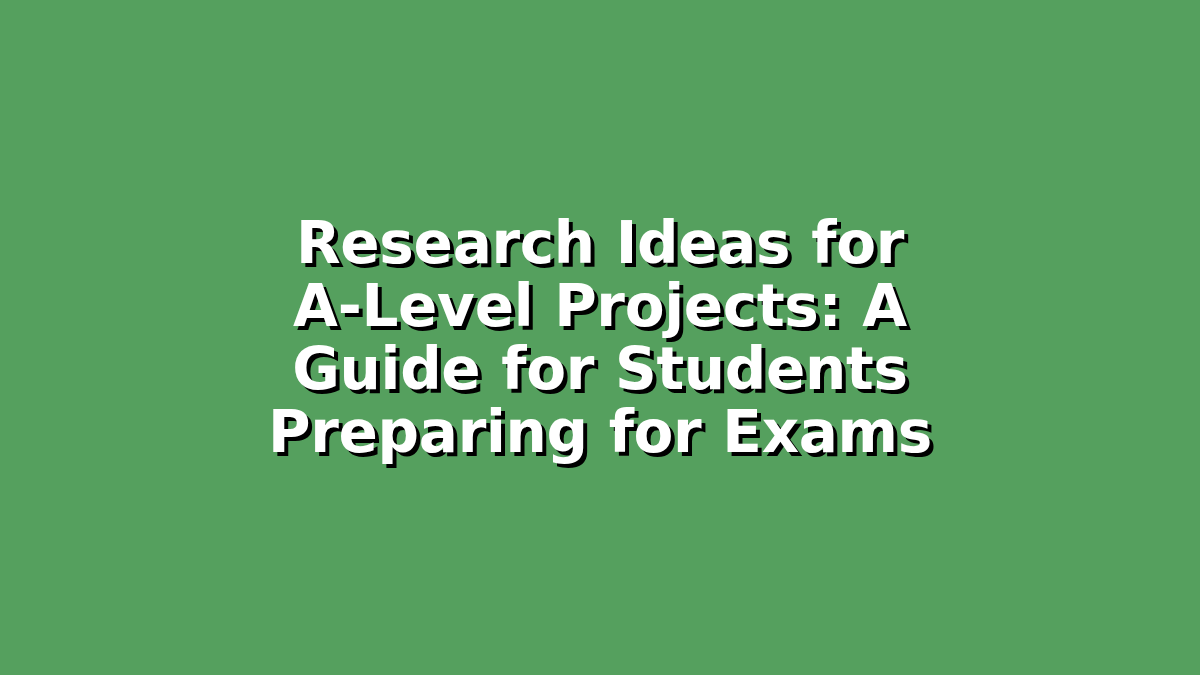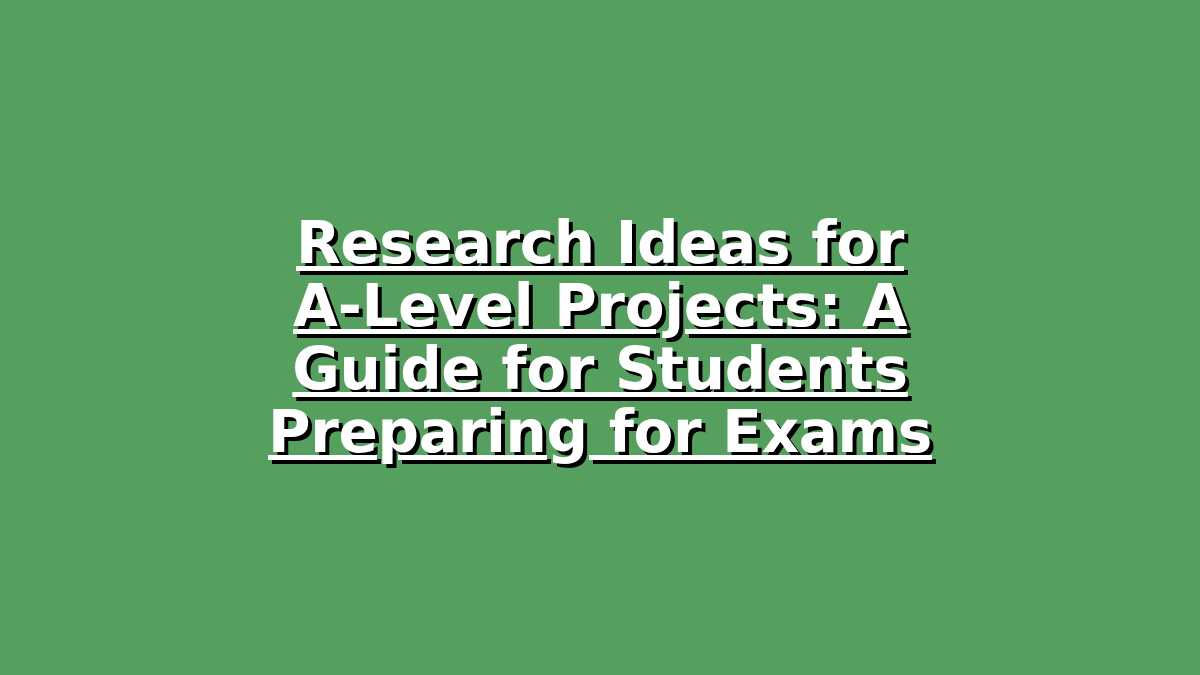--- a/index.html
+++ b/index.html
@@ -46,20 +46,20 @@
     -webkit-font-smoothing: antialiased;
   }
 </style>
 </head>
 <body>
 
 <div id="card" style="background-color: rgb(85, 160, 94);">
 
   <div id="title-block">
 
-    <h1 id="title" style="color: rgb(255, 255, 255); text-shadow: rgb(0, 0, 0) 4px 4px 0px; text-decoration: underline;">Research Ideas for
+    <h1 id="title" style="color: rgb(255, 255, 255); text-shadow: rgb(0, 0, 0) 4px 4px 0px;">Research Ideas for
 A-Level Projects: A
 Guide for Students
 Preparing for Exams</h1>
 
   </div>
 
 </div>
 
 </body></html>

